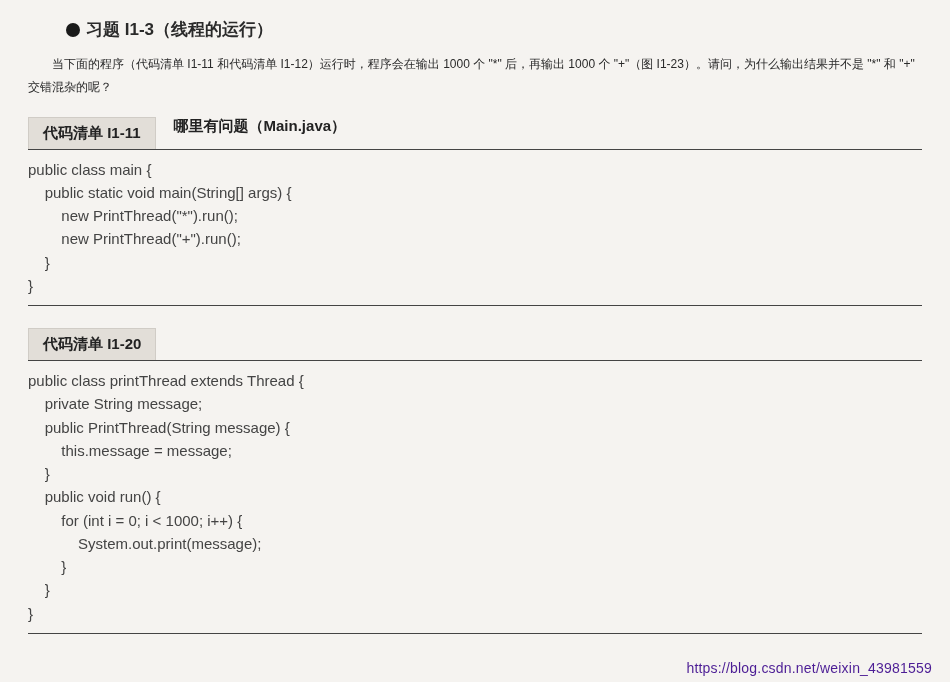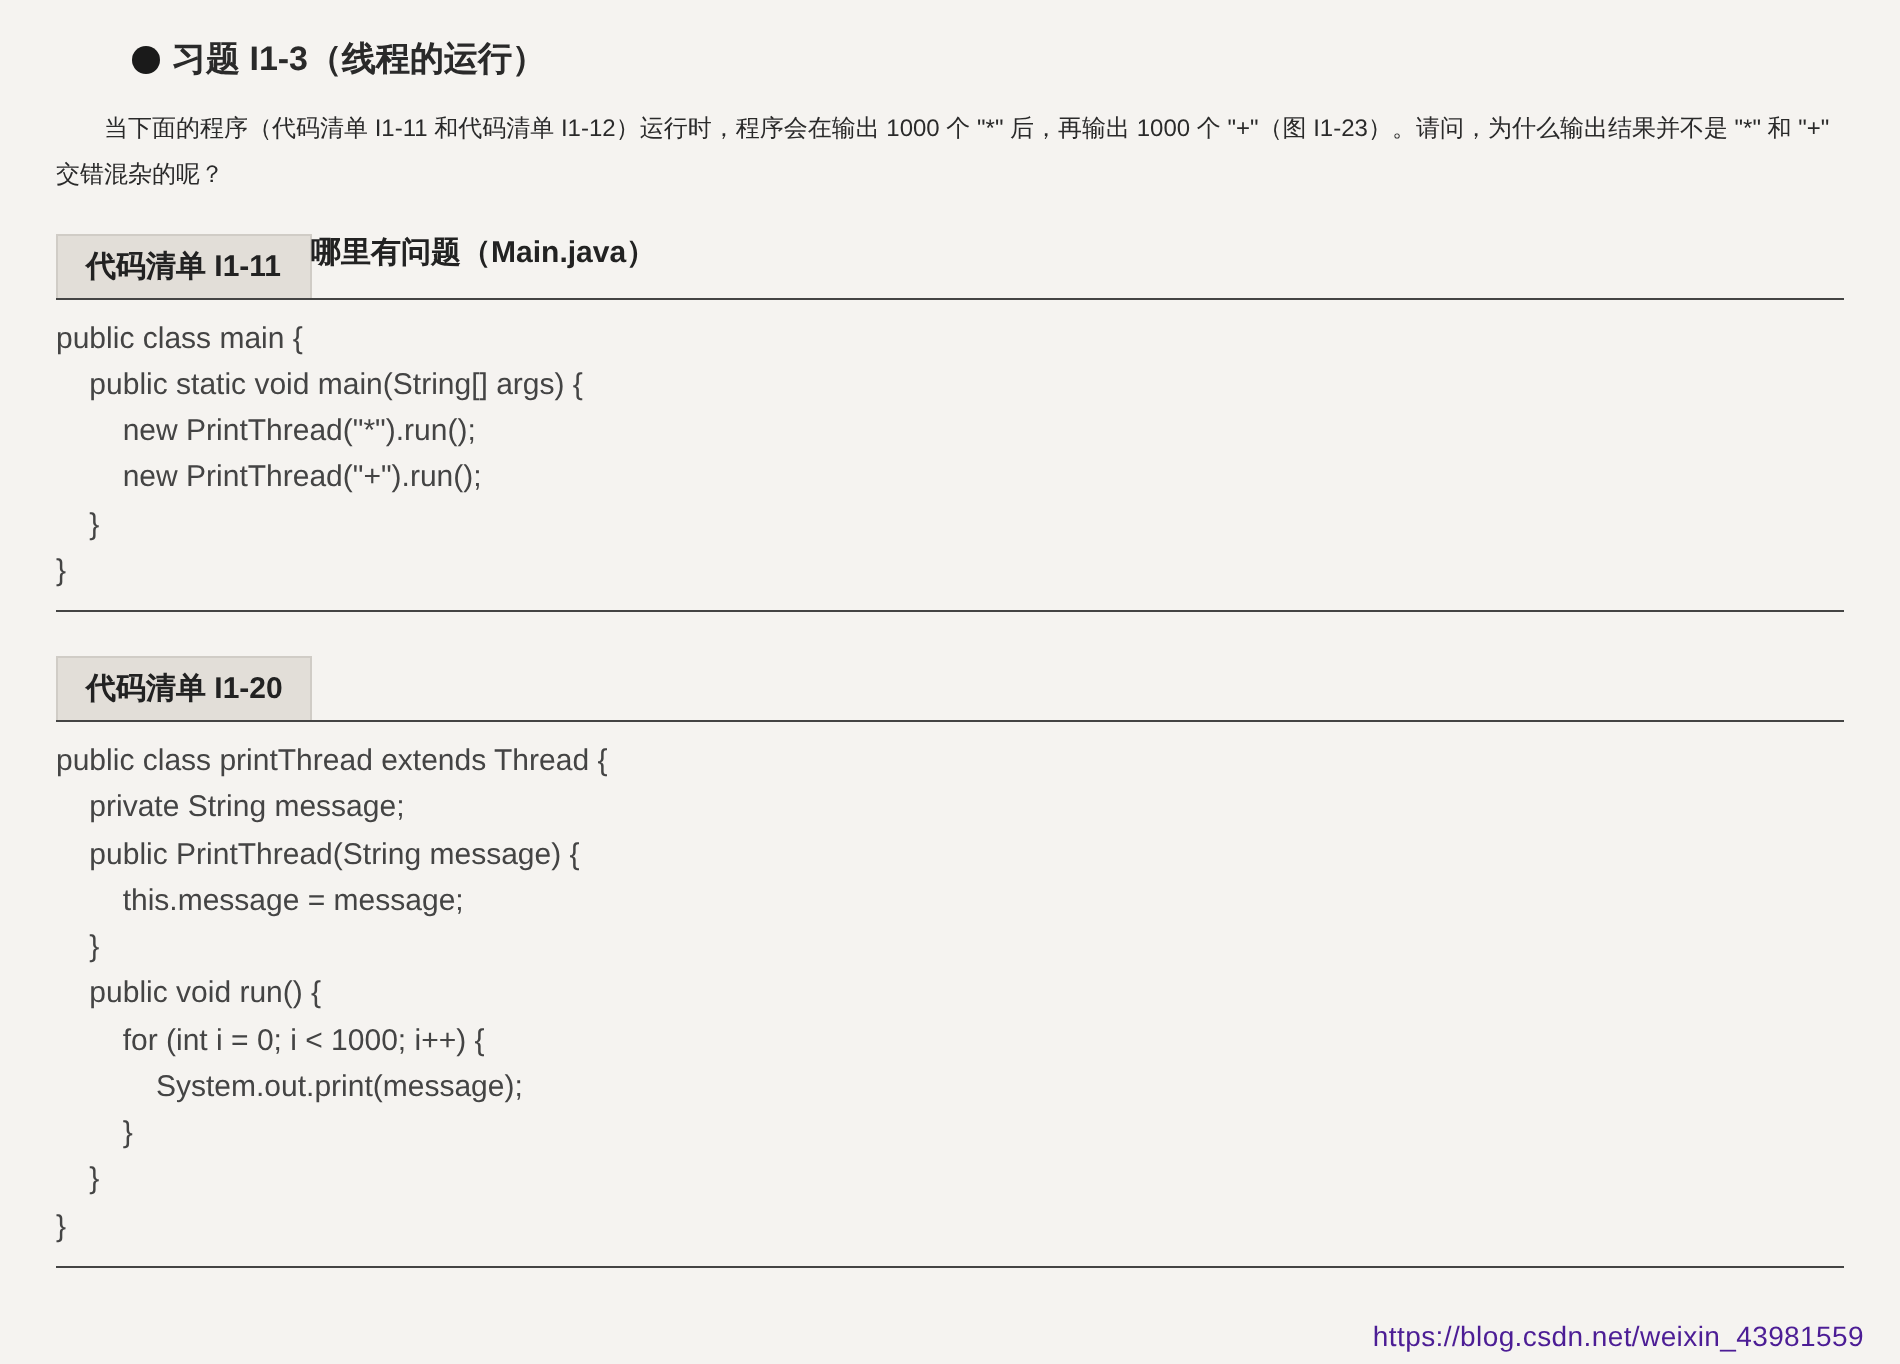--- a/index.html
+++ b/index.html
@@ -46,20 +46,21 @@
       background: #e2ded8;
       padding: 6px 14px;
       font-size: 15px;
       font-weight: bold;
       color: #222;
       border-top: 1px solid #d0ccc6;
       border-left: 1px solid #d0ccc6;
       border-right: 1px solid #d0ccc6;
     }
     .listing-title {
+      padding-left: 18px;
       font-size: 15px;
       font-weight: bold;
       color: #222;
     }
     .code-block {
       font-family: Liberation Sans, sans-serif;
       font-size: 15px;
       line-height: 1.55;
       color: #444;
       padding: 8px 0 8px 0;

